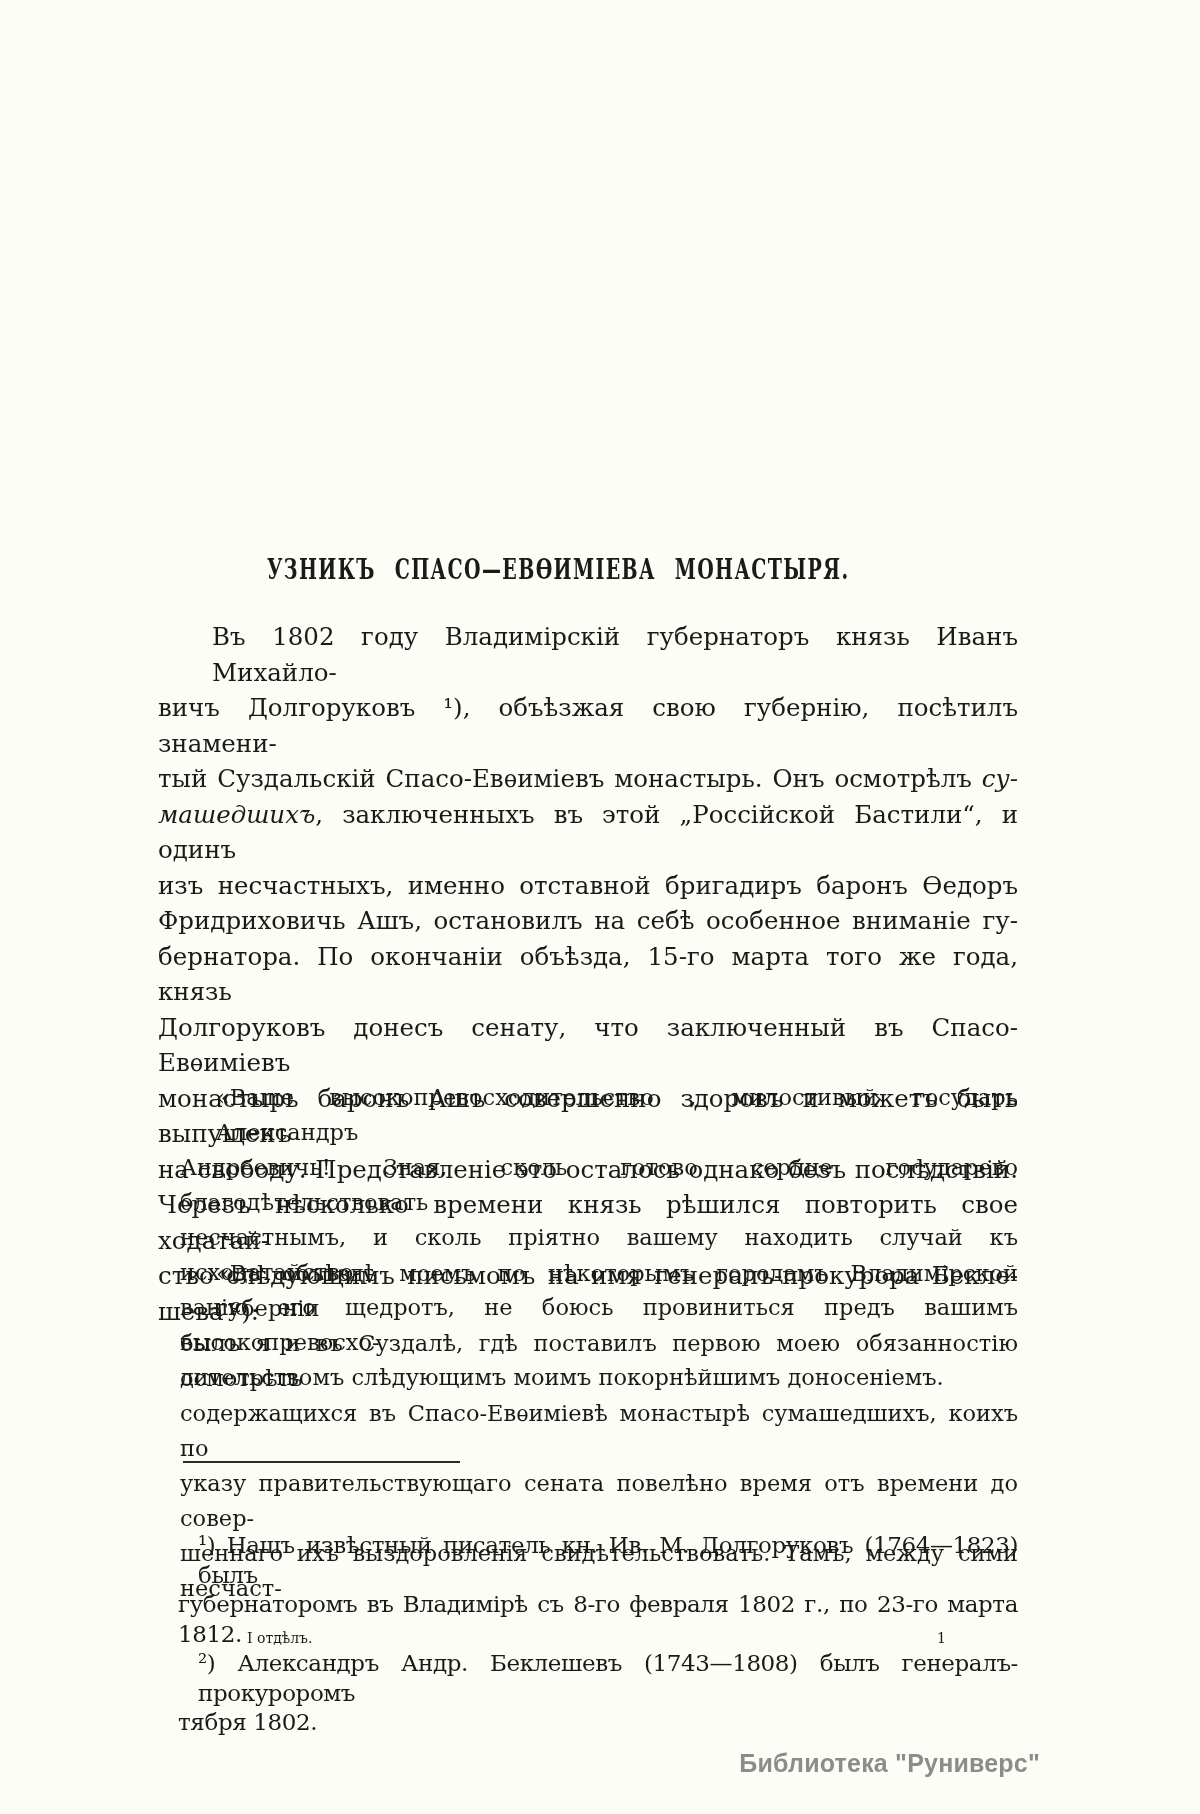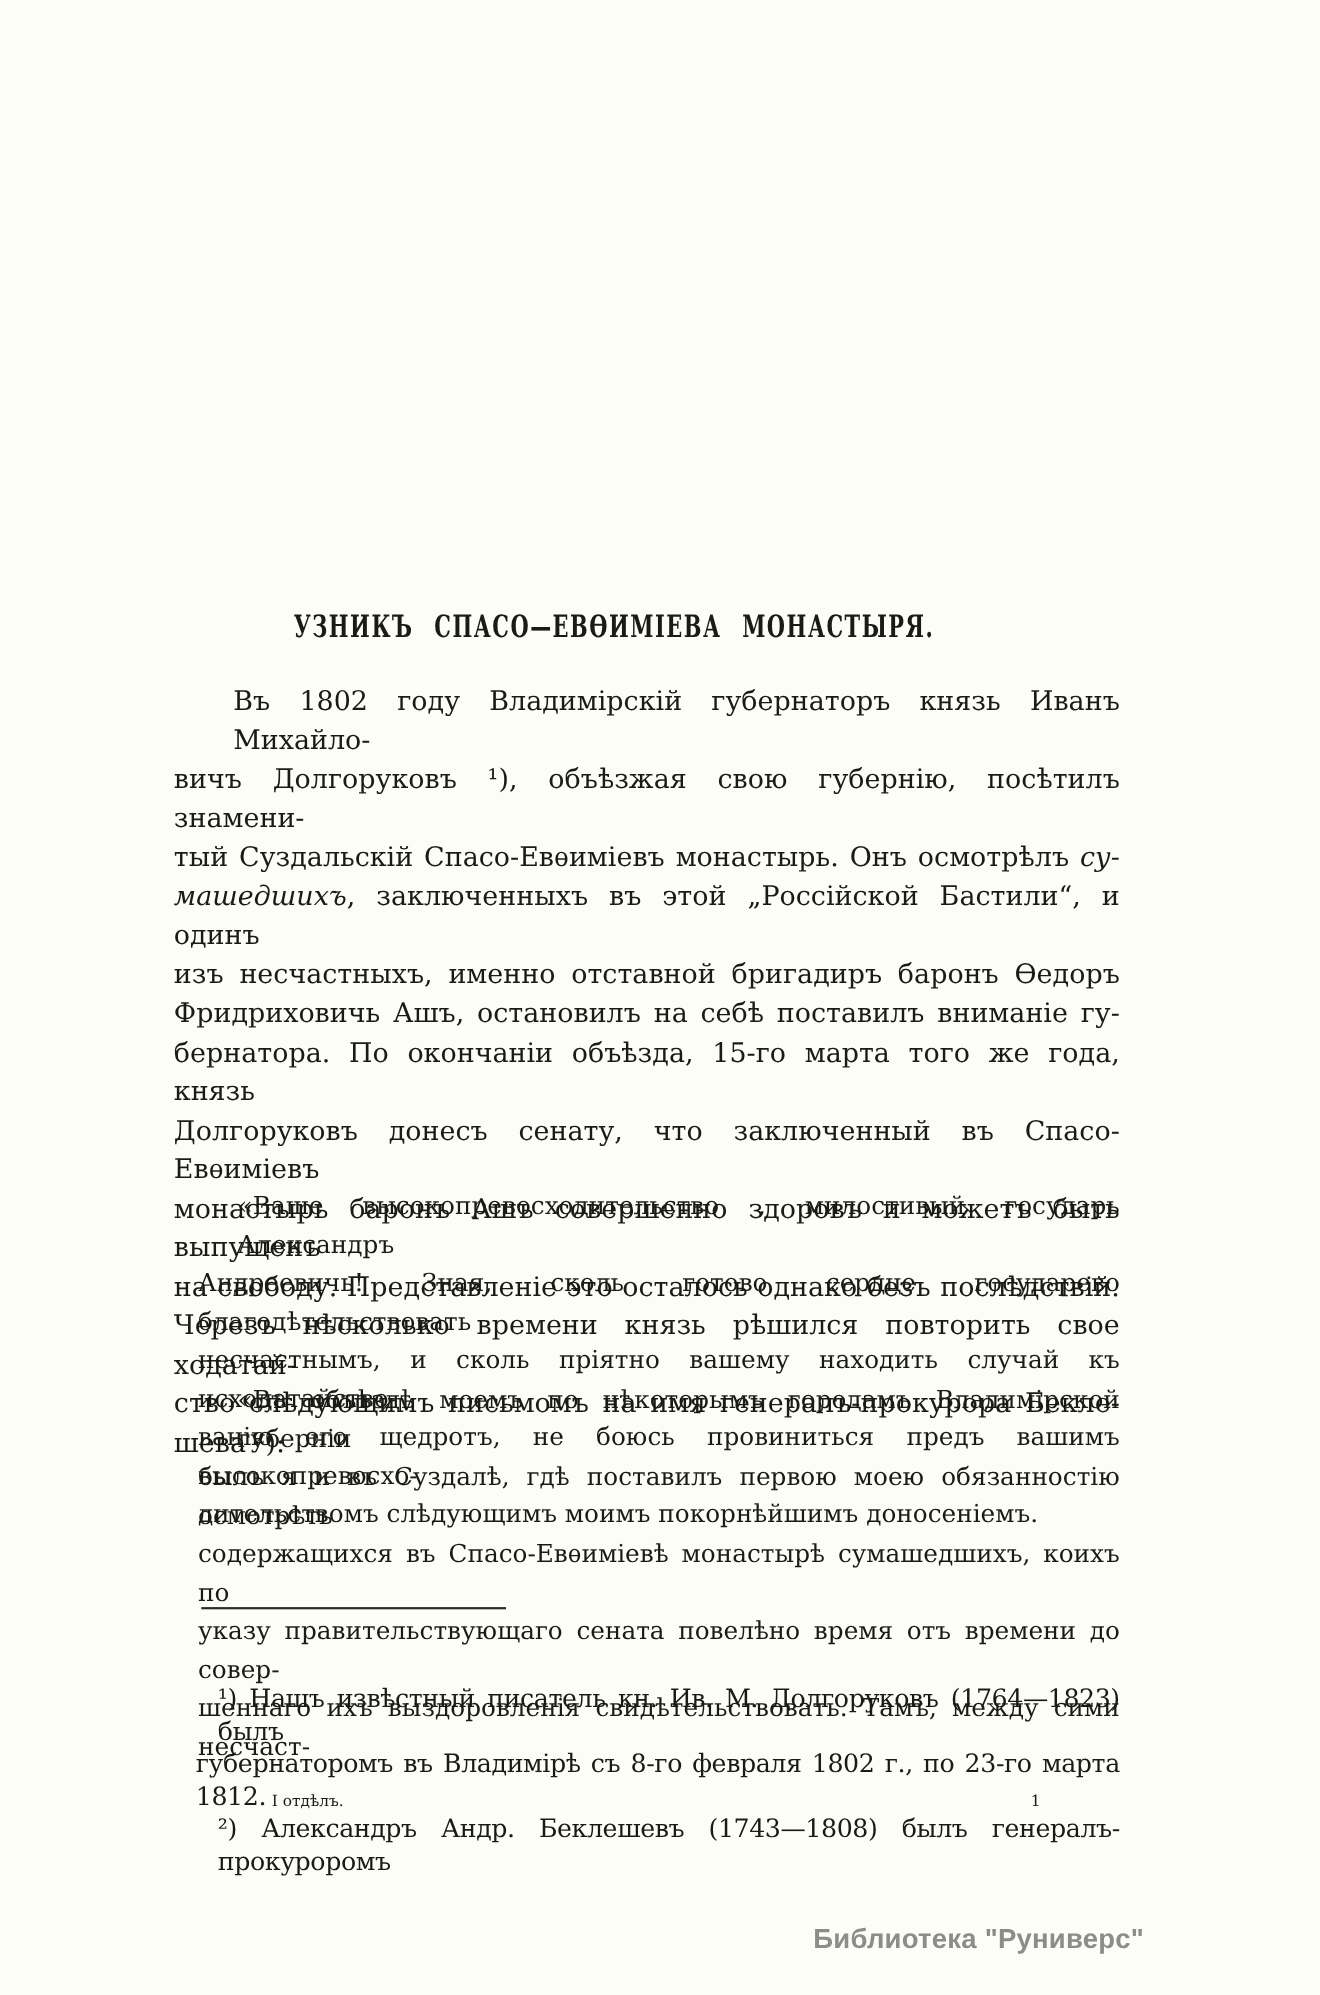--- a/index.html
+++ b/index.html
@@ -85,21 +85,21 @@
 <div class="page">
 
   <h1 class="title"><span class="title-inner">УЗНИКЪ СПАСО—ЕВѲИМІЕВА МОНАСТЫРЯ.</span></h1>
 
   <section class="block p-body">
       <div class="ln ln-first">Въ 1802 году Владимірскій губернаторъ князь Иванъ Михайло-</div>
       <div class="ln">вичъ Долгоруковъ ¹), объѣзжая свою губернію, посѣтилъ знамени-</div>
       <div class="ln">тый Суздальскій Спасо-Евѳиміевъ монастырь. Онъ осмотрѣлъ <i>су-</i></div>
       <div class="ln"><i>машедшихъ</i>, заключенныхъ въ этой „Россійской Бастили“, и одинъ</div>
       <div class="ln">изъ несчастныхъ, именно отставной бригадиръ баронъ Ѳедоръ</div>
-      <div class="ln">Фридриховичь Ашъ, остановилъ на себѣ поставилъ вниманіе гу-</div>
+      <div class="ln">Фридриховичь Ашъ, остановилъ на себѣ особенное вниманіе гу-</div>
       <div class="ln">бернатора. По окончаніи объѣзда, 15-го марта того же года, князь</div>
       <div class="ln">Долгоруковъ донесъ сенату, что заключенный въ Спасо-Евѳиміевъ</div>
       <div class="ln">монастырь баронъ Ашъ совершенно здоровъ и можетъ быть выпущенъ</div>
       <div class="ln">на свободу. Представленіе это осталось однако безъ послѣдствій.</div>
       <div class="ln">Черезъ нѣсколько времени князь рѣшился повторить свое ходатай-</div>
       <div class="ln">ство слѣдующимъ письмомъ на имя генералъ-прокурора Бекле-</div>
       <div class="ln ln-last">шева ²):</div>
     </section>
 
   <section class="block p-letter pos-p2">
@@ -117,20 +117,21 @@
       <div class="ln">указу правительствующаго сената повелѣно время отъ времени до совер-</div>
       <div class="ln">шеннаго ихъ выздоровленія свидѣтельствовать. Тамъ, между сими несчаст-</div>
     </section>
 
   <div class="footnote-rule"></div>
 
   <section class="block p-foot">
       <div class="ln ln-first">¹) Нашъ извѣстный писатель кн. Ив. М. Долгоруковъ (1764—1823) былъ</div>
       <div class="ln">губернаторомъ въ Владимірѣ съ 8-го февраля 1802 г., по 23-го марта 1812.</div>
       <div class="ln ln-first">²) Александръ Андр. Беклешевъ (1743—1808) былъ генералъ-прокуроромъ</div>
+      <div class="ln ln-last">тября 1802.</div>
     </section>
 
   <div class="sig-row">
     <span class="sig-left">I отдѣлъ.</span>
     <span class="sig-right">1</span>
   </div>
 
   <div class="watermark">Библиотека "Руниверс"</div>
 
 </div>

